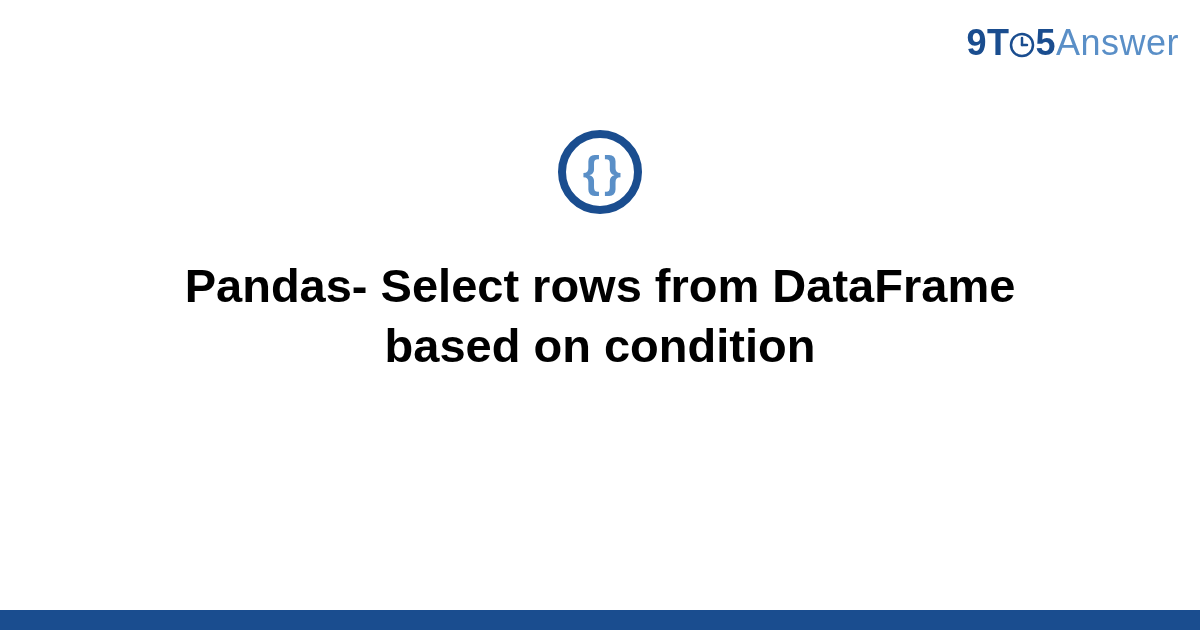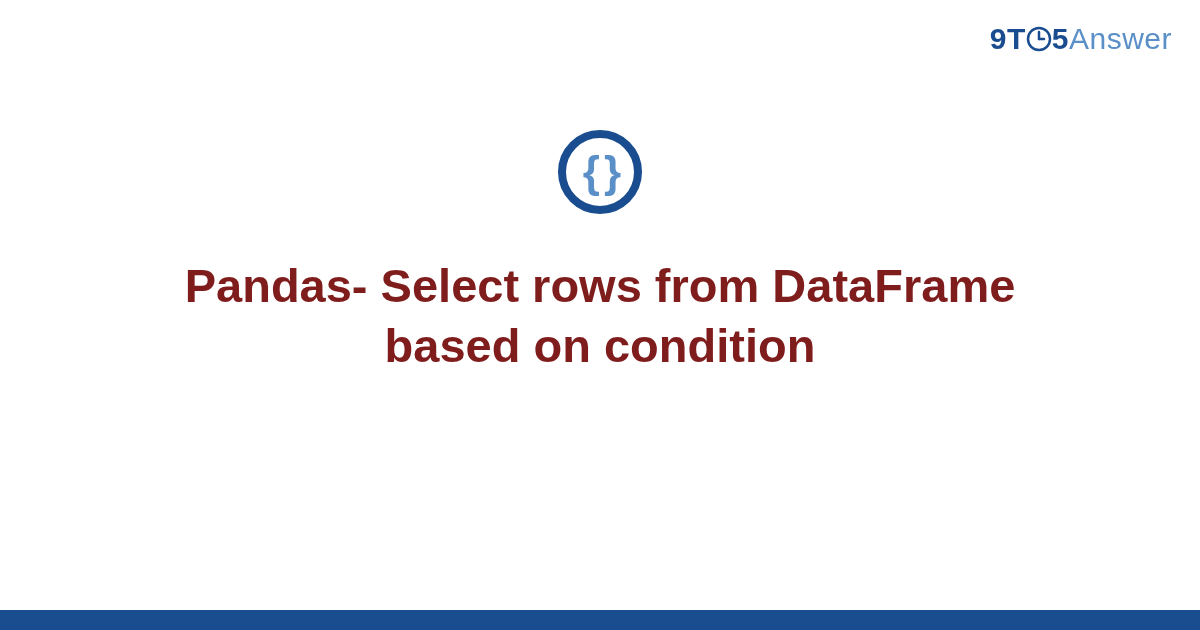--- a/index.html
+++ b/index.html
@@ -11,22 +11,22 @@
       width: 1200px;
       height: 630px;
       font-family: -apple-system, BlinkMacSystemFont, "Segoe UI", Helvetica, Arial, sans-serif;
       background: #ffffff;
       position: relative;
       overflow: hidden;
     }
     .logo-brand {
       position: absolute;
       top: 22px;
-      right: 28px;
-      font-size: 30px;
+      right: 21px;
+      font-size: 36px;
       font-weight: 500;
       letter-spacing: 0.5px;
     }
     .logo-9t {
       color: #1a4d8f;
       font-weight: 600;
     }
     .logo-clock {
       display: inline-flex;
       align-items: center;
@@ -71,21 +71,21 @@
       font-size: 44px;
       font-weight: 700;
       color: #5a8fc7;
       letter-spacing: -4px;
       line-height: 1;
       font-family: Arial, sans-serif;
     }
     .title {
       font-size: 47px;
       font-weight: 700;
-      color: #7f1d1d;
+      color: #000000;
       text-align: center;
       max-width: 900px;
       line-height: 1.28;
     }
     .bottom-bar {
       position: absolute;
       bottom: 0;
       left: 0;
       width: 100%;
       height: 20px;

